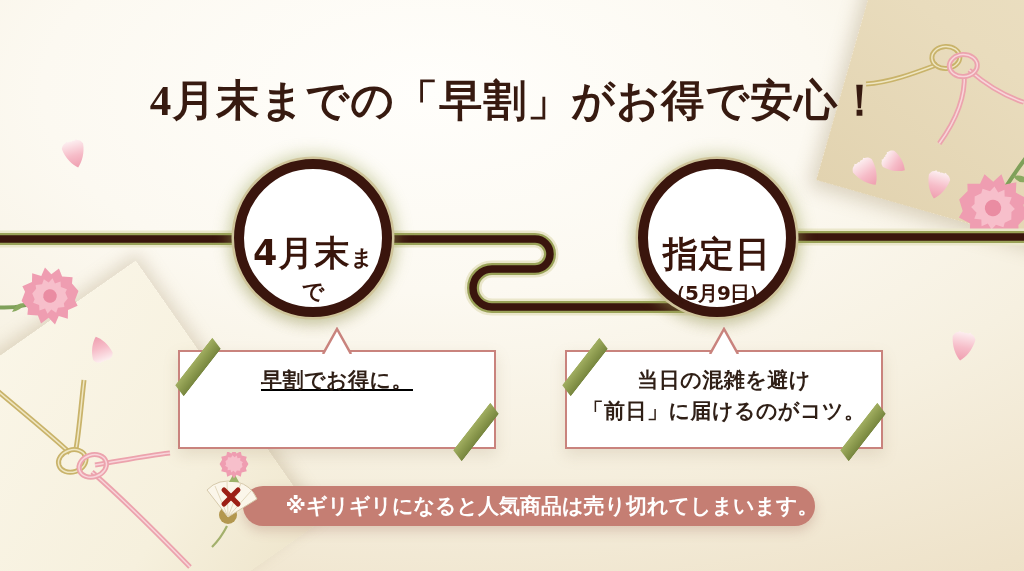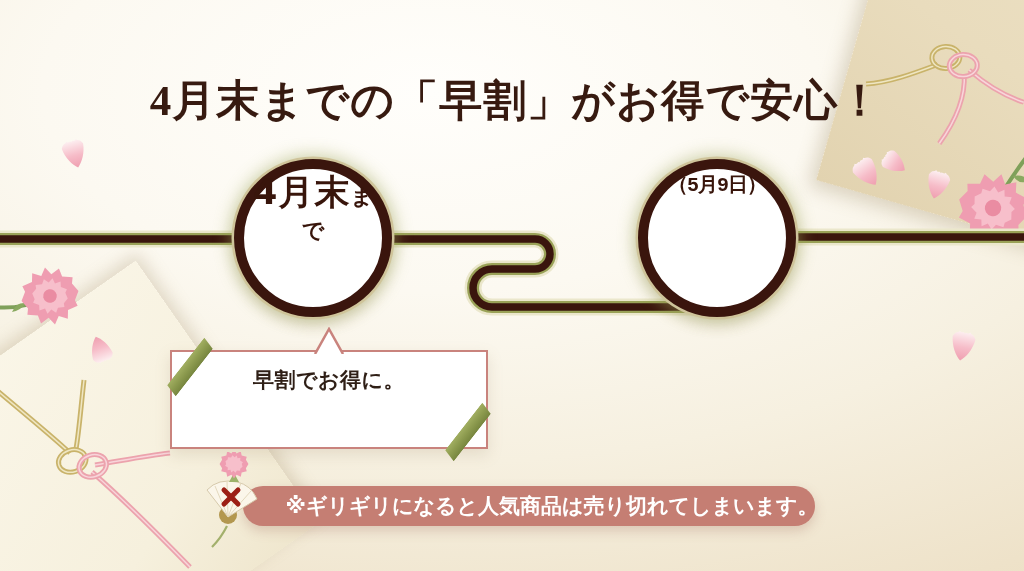--- a/index.html
+++ b/index.html
@@ -34,34 +34,34 @@
   .cord{z-index:8;}
   .gold-cord{stroke:#c9b36a;fill:none;stroke-width:5;}
   .gold-hl{stroke:#efe6c2;fill:none;stroke-width:1.5;}
   .pink-cord{stroke:#eca3ad;fill:none;stroke-width:5;}
   .pink-hl{stroke:#f8d5da;fill:none;stroke-width:1.5;}
   
   .circle{
     position:absolute;width:158px;height:158px;box-sizing:border-box;
     border:10px solid #3a150d;border-radius:50%;background:#ffffff;
     box-shadow:0 0 0 2.5px #cfc49a, 0 0 16px 5px rgba(158,166,88,.45), 0 8px 14px rgba(120,100,60,.18);
-    display:flex;align-items:flex-start;justify-content:center;text-align:center;z-index:10;
+    display:flex;align-items:flex-end;justify-content:center;text-align:center;z-index:10;
   }
   .circle-l{left:234px;top:159px;}
   .circle-r{left:638px;top:159px;}
   .circle .big{font-size:35px;font-weight:700;color:#38150b;letter-spacing:1px;}
   .circle .small{font-size:22px;font-weight:700;color:#38150b;}
-  .circle .sub{font-size:20px;font-weight:700;color:#38150b;letter-spacing:-1px;display:block;margin-top:2px;font-family:Liberation Mono, monospace;}
+  .circle .sub{font-size:20px;font-weight:700;color:#38150b;letter-spacing:-1px;display:block;margin-top:2px;}
   
   .callout{
     position:absolute;top:350px;width:318px;height:99px;box-sizing:border-box;
     background:#ffffff;border:2.5px solid #c9837d;z-index:12;
     box-shadow:0 6px 14px rgba(150,130,95,.18);
   }
-  .callout-l{left:170px;}
+  .callout-l{left:178px;text-decoration:underline;}
   .callout-r{left:565px;}
   .callout p{
     margin:13px 0 0 0;text-align:center;font-size:21px;font-weight:700;
     color:#2f1f16;line-height:31px;letter-spacing:0.5px;
   }
   .pointer{position:absolute;left:50%;top:-25px;margin-left:-15px;z-index:13;}
   .ribbon{
     position:absolute;width:64px;height:14px;z-index:14;
     background:linear-gradient(180deg,#a2af62 0%,#8e9c50 45%,#76853e 100%);
     clip-path:polygon(6% 0,100% 0,94% 100%,0 100%);
@@ -174,33 +174,42 @@
   </svg>
 
   <div class="circle circle-l">
     <div>
       <span class="big">4月末</span><span class="small">まで</span>
     </div>
   </div>
 
   <div class="circle circle-r">
     <div>
+      <span class="big">指定日</span>
       <span class="sub">（5月9日）</span>
     </div>
   </div>
 
   <div class="callout callout-l">
     <svg class="pointer" width="30" height="27" viewBox="0 0 30 27">
       <path d="M1,27 L15,2 L29,27" fill="#ffffff" stroke="#c9837d" stroke-width="2.5"></path>
     </svg>
     <div class="ribbon rb-tl"></div>
     <div class="ribbon rb-br"></div>
     <p><span>早割でお得に。</span><br></p>
   </div>
 
+  <div class="callout callout-r">
+    <svg class="pointer" width="30" height="27" viewBox="0 0 30 27">
+      <path d="M1,27 L15,2 L29,27" fill="#ffffff" stroke="#c9837d" stroke-width="2.5"></path>
+    </svg>
+    <div class="ribbon rb-tl"></div>
+    <div class="ribbon rb-br"></div>
+    <p><span>当日の混雑を避け</span><br><span>「前日」に届けるのがコツ。</span></p>
+  </div>
 
   <div class="notice">
     <span class="notice-text">※ギリギリになると人気商品は売り切れてしまいます。</span>
   </div>
 
   <svg class="fan" width="84" height="105" viewBox="0 0 84 105">
     <path d="M34,74 C30,82 25,89 19,95" stroke="#a3b06c" stroke-width="2.2" fill="none"></path>
     <circle cx="35" cy="63" r="9" fill="#b3974f"></circle>
     <path d="M35,65 L14,38 Q25,26 44,30 Q58,33 64,47 Z" fill="#fbf6ea" stroke="#d6c9ab" stroke-width="1"></path>
     <g stroke="#e3d8bd" stroke-width="1">

